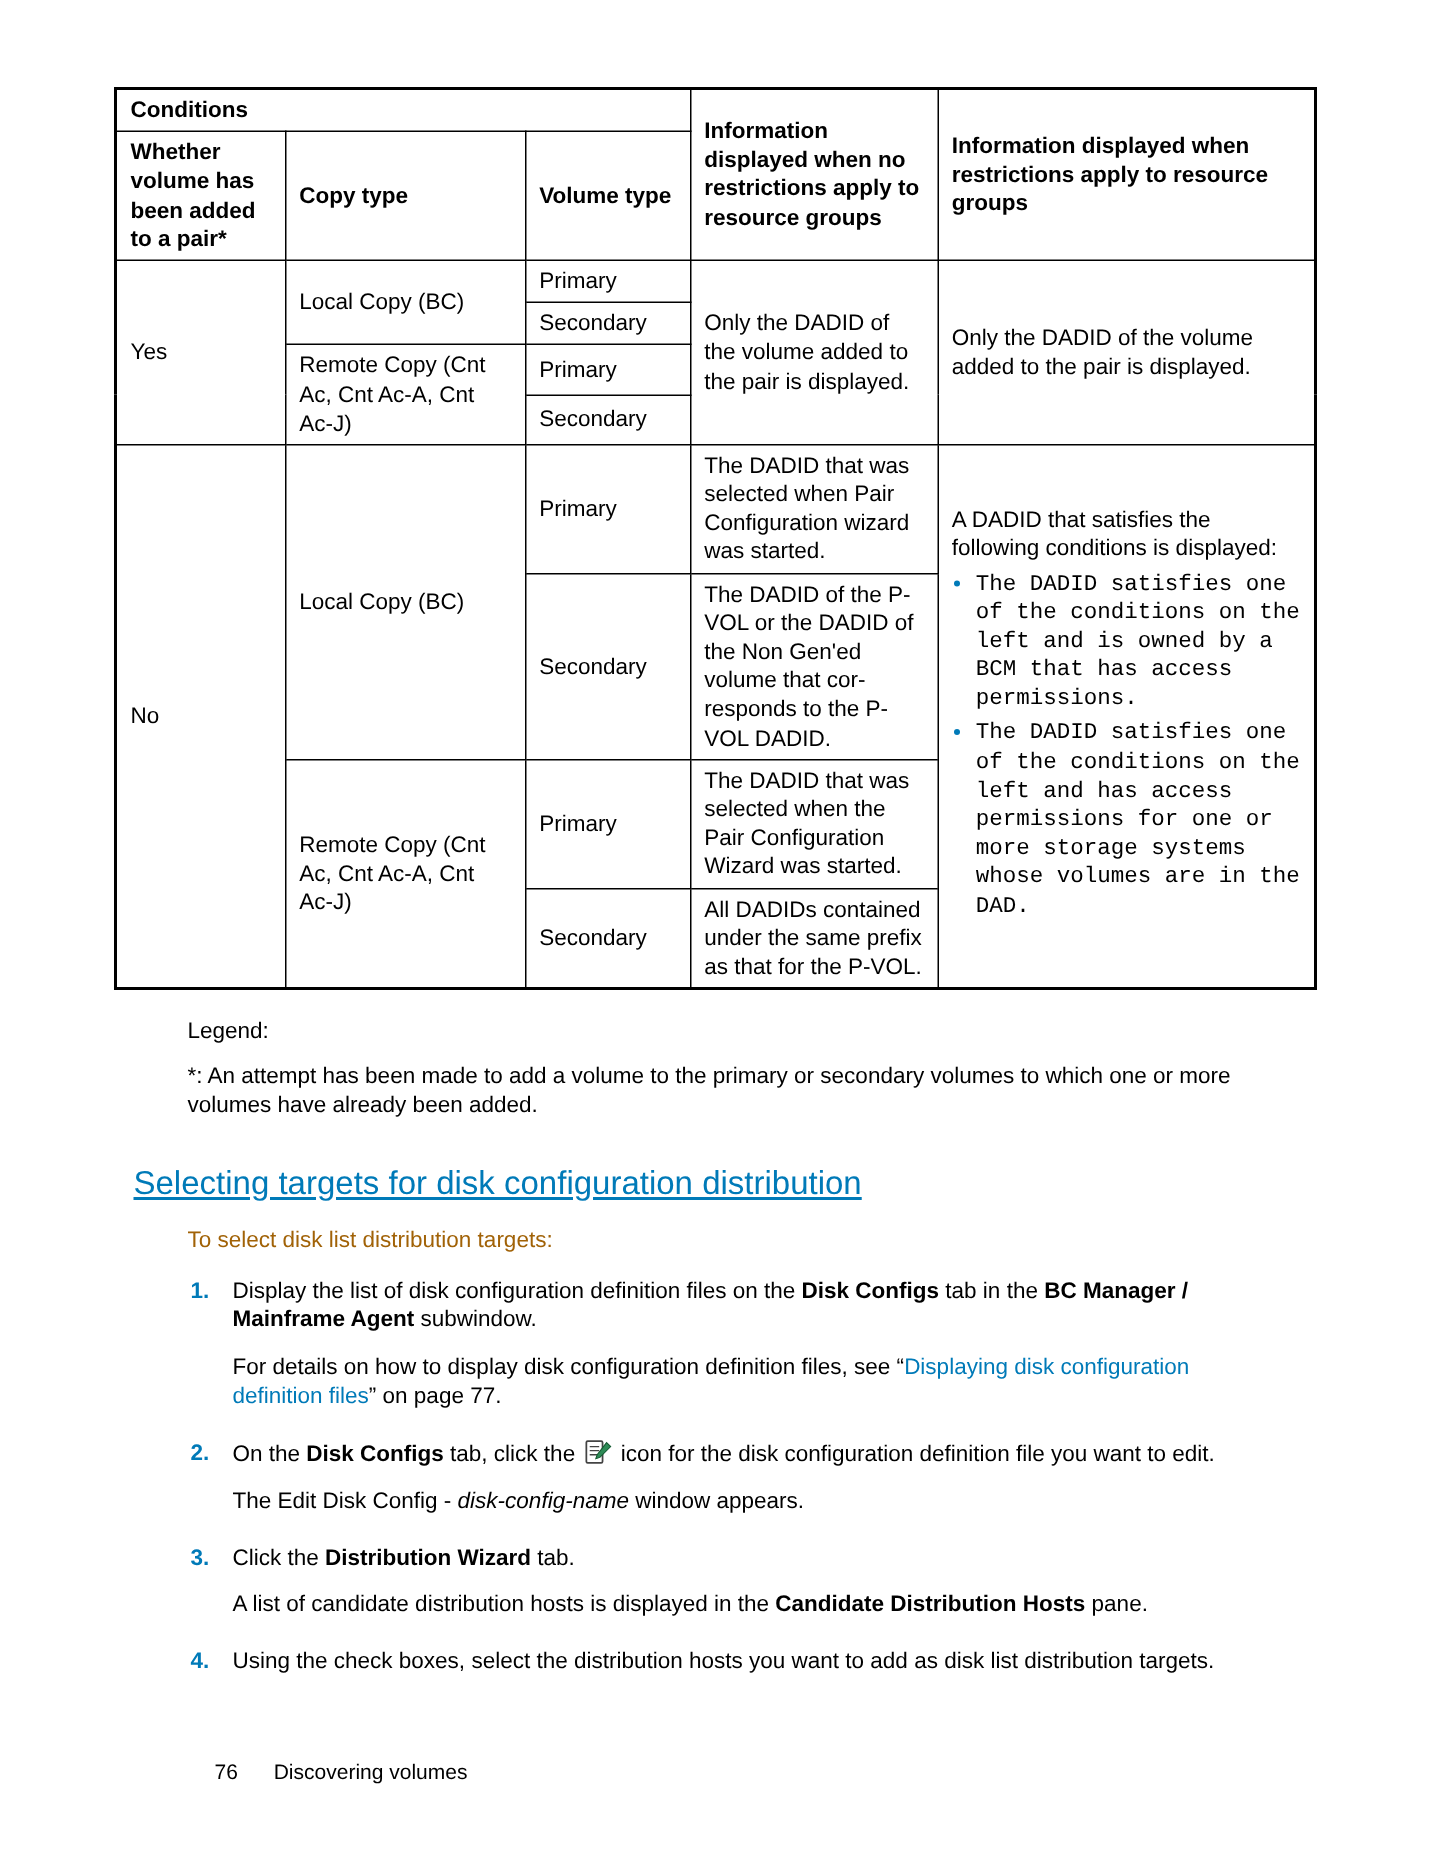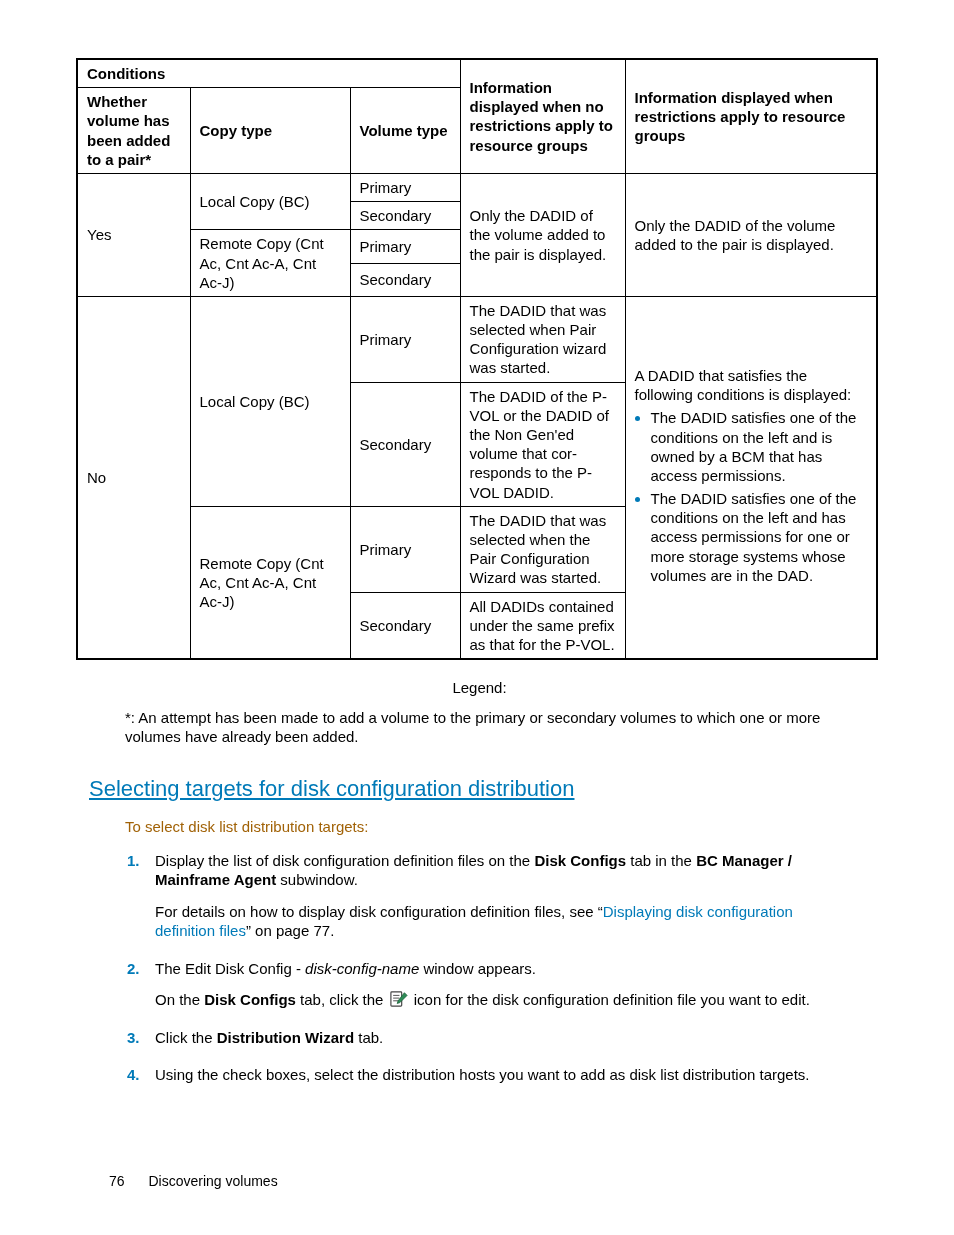--- a/index.html
+++ b/index.html
@@ -37,21 +37,21 @@
     word-wrap: break-word;
   }
   table.tbl th {
     font-weight: bold;
   }
   table.tbl { border: 2px solid #000; }
   .indent-block {
     margin-left: 65px;
     margin-right: 60px;
   }
-  .legend { margin: 8px 0 10px 0; text-align: center; }
+  .legend { margin: 8px 0 10px 0; }
   .legend-text { margin: 0 0 28px 0; }
   h2.section {
     color: #007ab8;
     font-weight: normal;
     font-size: 22px;
     margin: 0 0 14px -36px;
     font-stretch: condensed;
     text-decoration: underline;
   }
   .subhead {
@@ -77,28 +77,29 @@
     color: #007ab8;
     font-weight: bold;
   }
   ol.steps p { margin: 0 0 12px 0; }
   ol.steps p:last-child { margin-bottom: 0; }
   .link { color: #007ab8; }
   .b { font-weight: bold; }
   .i { font-style: italic; }
   .footer {
     position: absolute;
-    left: 109px;
+    left: 143px;
     bottom: 45px;
     font-size: 14px;
   }
   .footer .pn { margin-right: 20px; }
   ul.bullets {
     margin: 4px 0 0 0;
     padding-left: 16px;
+    font-family: Liberation Mono, monospace;
   }
   ul.bullets li { margin-bottom: 4px; }
   ul.bullets li::marker { color: #007ab8; }
   svg.edit-icon {
     width: 18px; height: 18px; vertical-align: -3px;
     margin: 0 2px;
   }
 </style>
 </head>
 <body>
@@ -182,32 +183,33 @@
     <p class="subhead">To select disk list distribution targets:</p>
 
     <ol class="steps">
       <li>
         <span class="num">1.</span>
         <p><span>Display the list of disk configuration definition files on the </span><span class="b">Disk Configs</span><span> tab in the </span><span class="b">BC Manager / Mainframe Agent</span><span> subwindow.</span></p>
         <p><span>For details on how to display disk configuration definition files, see “</span><span class="link">Displaying disk configuration definition files</span><span>” on page 77.</span></p>
       </li>
       <li>
         <span class="num">2.</span>
-        <p><span>The Edit Disk Config - </span><span class="i">disk-config-name</span><span> window appears.</span></p>
         <p><span>On the </span><span class="b">Disk Configs</span><span> tab, click the </span><svg class="edit-icon" viewBox="0 0 20 20">
               <rect x="1" y="2" width="12" height="16" rx="1" fill="#fff" stroke="#444" stroke-width="1.3"></rect>
               <line x1="3.5" y1="6" x2="10.5" y2="6" stroke="#444" stroke-width="1"></line>
               <line x1="3.5" y1="9" x2="10.5" y2="9" stroke="#444" stroke-width="1"></line>
               <line x1="3.5" y1="12" x2="10.5" y2="12" stroke="#444" stroke-width="1"></line>
               <path d="M16 3 L19 6 L11 14 L8 15 L9 12 Z" fill="#2e8b57" stroke="#145a32" stroke-width="0.8"></path>
             </svg><span> icon for the disk configuration definition file you want to edit.</span></p>
+        <p><span>The Edit Disk Config - </span><span class="i">disk-config-name</span><span> window appears.</span></p>
       </li>
       <li>
         <span class="num">3.</span>
         <p><span>Click the </span><span class="b">Distribution Wizard</span><span> tab.</span></p>
+        <p><span>A list of candidate distribution hosts is displayed in the </span><span class="b">Candidate Distribution Hosts</span><span> pane.</span></p>
       </li>
       <li>
         <span class="num">4.</span>
         <p>Using the check boxes, select the distribution hosts you want to add as disk list distribution targets.</p>
       </li>
     </ol>
   </div>
 
   <div class="footer">
     <span class="pn">76</span>

